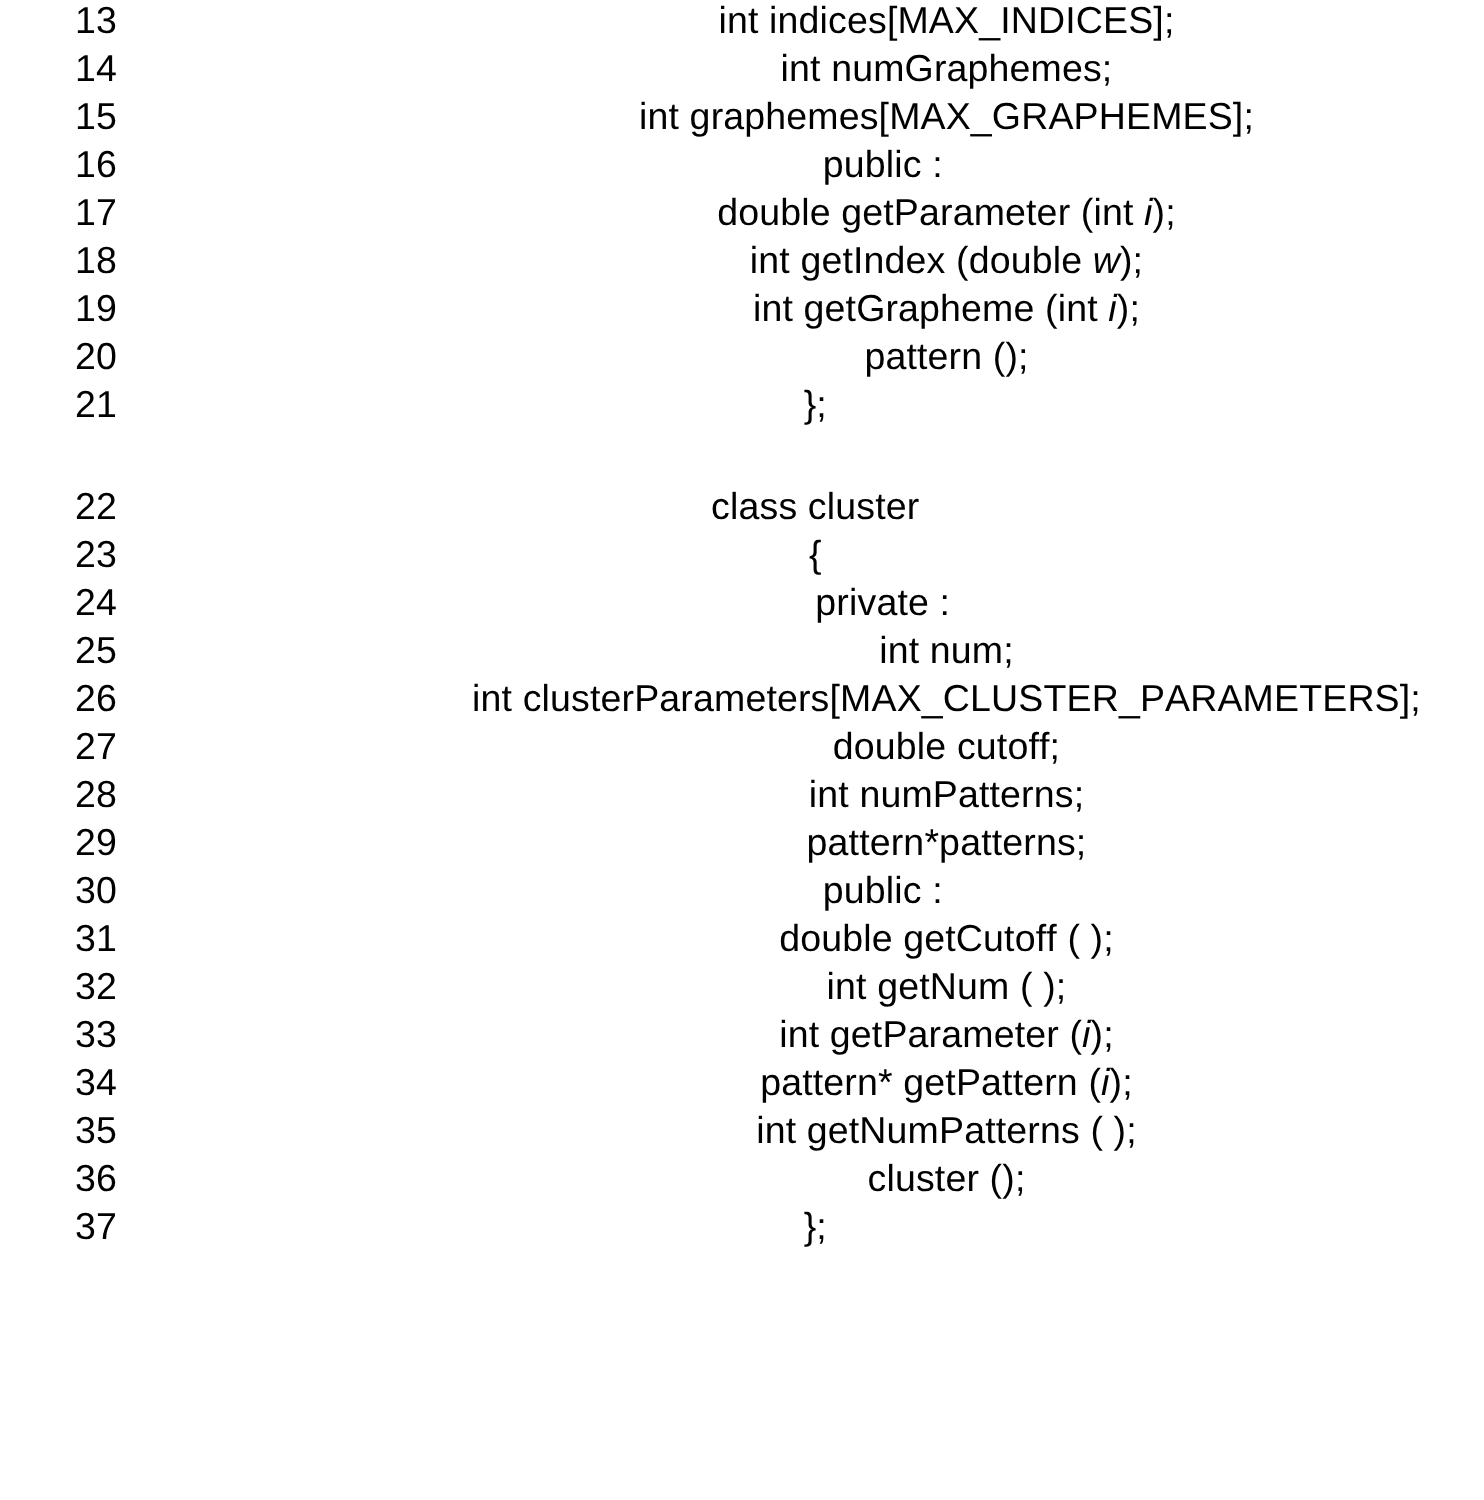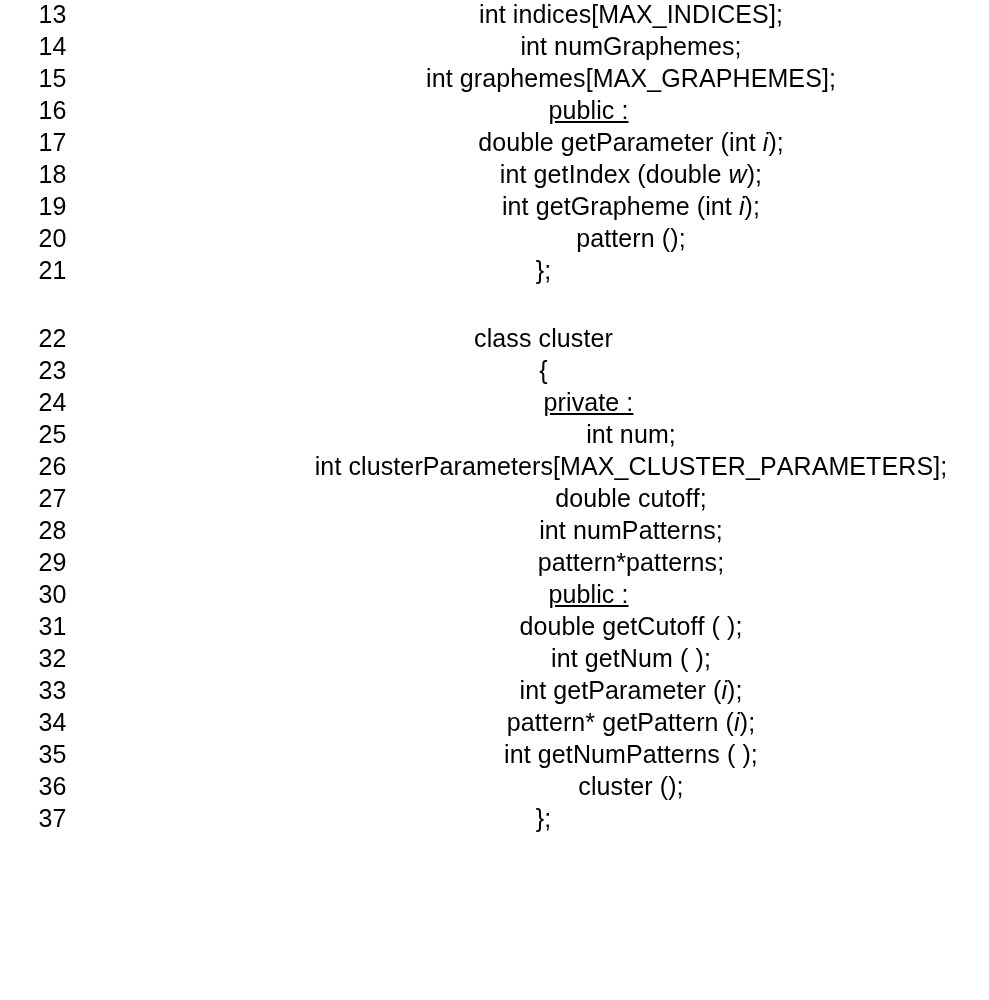--- a/index.html
+++ b/index.html
@@ -19,30 +19,30 @@
     letter-spacing: 0.1px;
   }
   .row {
     display: flex;
     align-items: baseline;
     height: 32px;
   }
   .row.blank { height: 36px; }
   .ln {
     width: 78px;
-    text-align: center;
+    text-align: right;
     padding-left: 27px;
     box-sizing: border-box;
   }
   .code {
     flex: 1;
     font-kerning: none;
     text-align: center;
   }
   .ind1 { padding-left: 20px; }
-  .ind2 { padding-left: 110px; text-decoration: underline; }
+  .ind2 { padding-left: 110px; }
   .ind3 { padding-left: 195px; }
   .it { font-style: italic; }
 </style>
 </head>
 <body>
 
 <div class="page" id="page"><div class="row"><div class="ln">13</div><div class="code ind3"><span>int indices[MAX_INDICES];</span></div></div><div class="row"><div class="ln">14</div><div class="code ind3"><span>int numGraphemes;</span></div></div><div class="row"><div class="ln">15</div><div class="code ind3"><span>int graphemes[MAX_GRAPHEMES];</span></div></div><div class="row"><div class="ln">16</div><div class="code ind2"><span>public :</span></div></div><div class="row"><div class="ln">17</div><div class="code ind3"><span>double getParameter (int </span><span class="it">i</span><span>);</span></div></div><div class="row"><div class="ln">18</div><div class="code ind3"><span>int getIndex (double </span><span class="it">w</span><span>);</span></div></div><div class="row"><div class="ln">19</div><div class="code ind3"><span>int getGrapheme (int </span><span class="it">i</span><span>);</span></div></div><div class="row"><div class="ln">20</div><div class="code ind3"><span>pattern ();</span></div></div><div class="row"><div class="ln">21</div><div class="code ind1"><span>};</span></div></div><div class="row blank"></div><div class="row"><div class="ln">22</div><div class="code ind1"><span>class cluster</span></div></div><div class="row"><div class="ln">23</div><div class="code ind1"><span>{</span></div></div><div class="row"><div class="ln">24</div><div class="code ind2"><span>private :</span></div></div><div class="row"><div class="ln">25</div><div class="code ind3"><span>int num;</span></div></div><div class="row"><div class="ln">26</div><div class="code ind3"><span>int clusterParameters[MAX_CLUSTER_PARAMETERS];</span></div></div><div class="row"><div class="ln">27</div><div class="code ind3"><span>double cutoff;</span></div></div><div class="row"><div class="ln">28</div><div class="code ind3"><span>int numPatterns;</span></div></div><div class="row"><div class="ln">29</div><div class="code ind3"><span>pattern*patterns;</span></div></div><div class="row"><div class="ln">30</div><div class="code ind2"><span>public :</span></div></div><div class="row"><div class="ln">31</div><div class="code ind3"><span>double getCutoff ( );</span></div></div><div class="row"><div class="ln">32</div><div class="code ind3"><span>int getNum ( );</span></div></div><div class="row"><div class="ln">33</div><div class="code ind3"><span>int getParameter (</span><span class="it">i</span><span>);</span></div></div><div class="row"><div class="ln">34</div><div class="code ind3"><span>pattern* getPattern (</span><span class="it">i</span><span>);</span></div></div><div class="row"><div class="ln">35</div><div class="code ind3"><span>int getNumPatterns ( );</span></div></div><div class="row"><div class="ln">36</div><div class="code ind3"><span>cluster ();</span></div></div><div class="row"><div class="ln">37</div><div class="code ind1"><span>};</span></div></div></div>
 
 </body></html>

